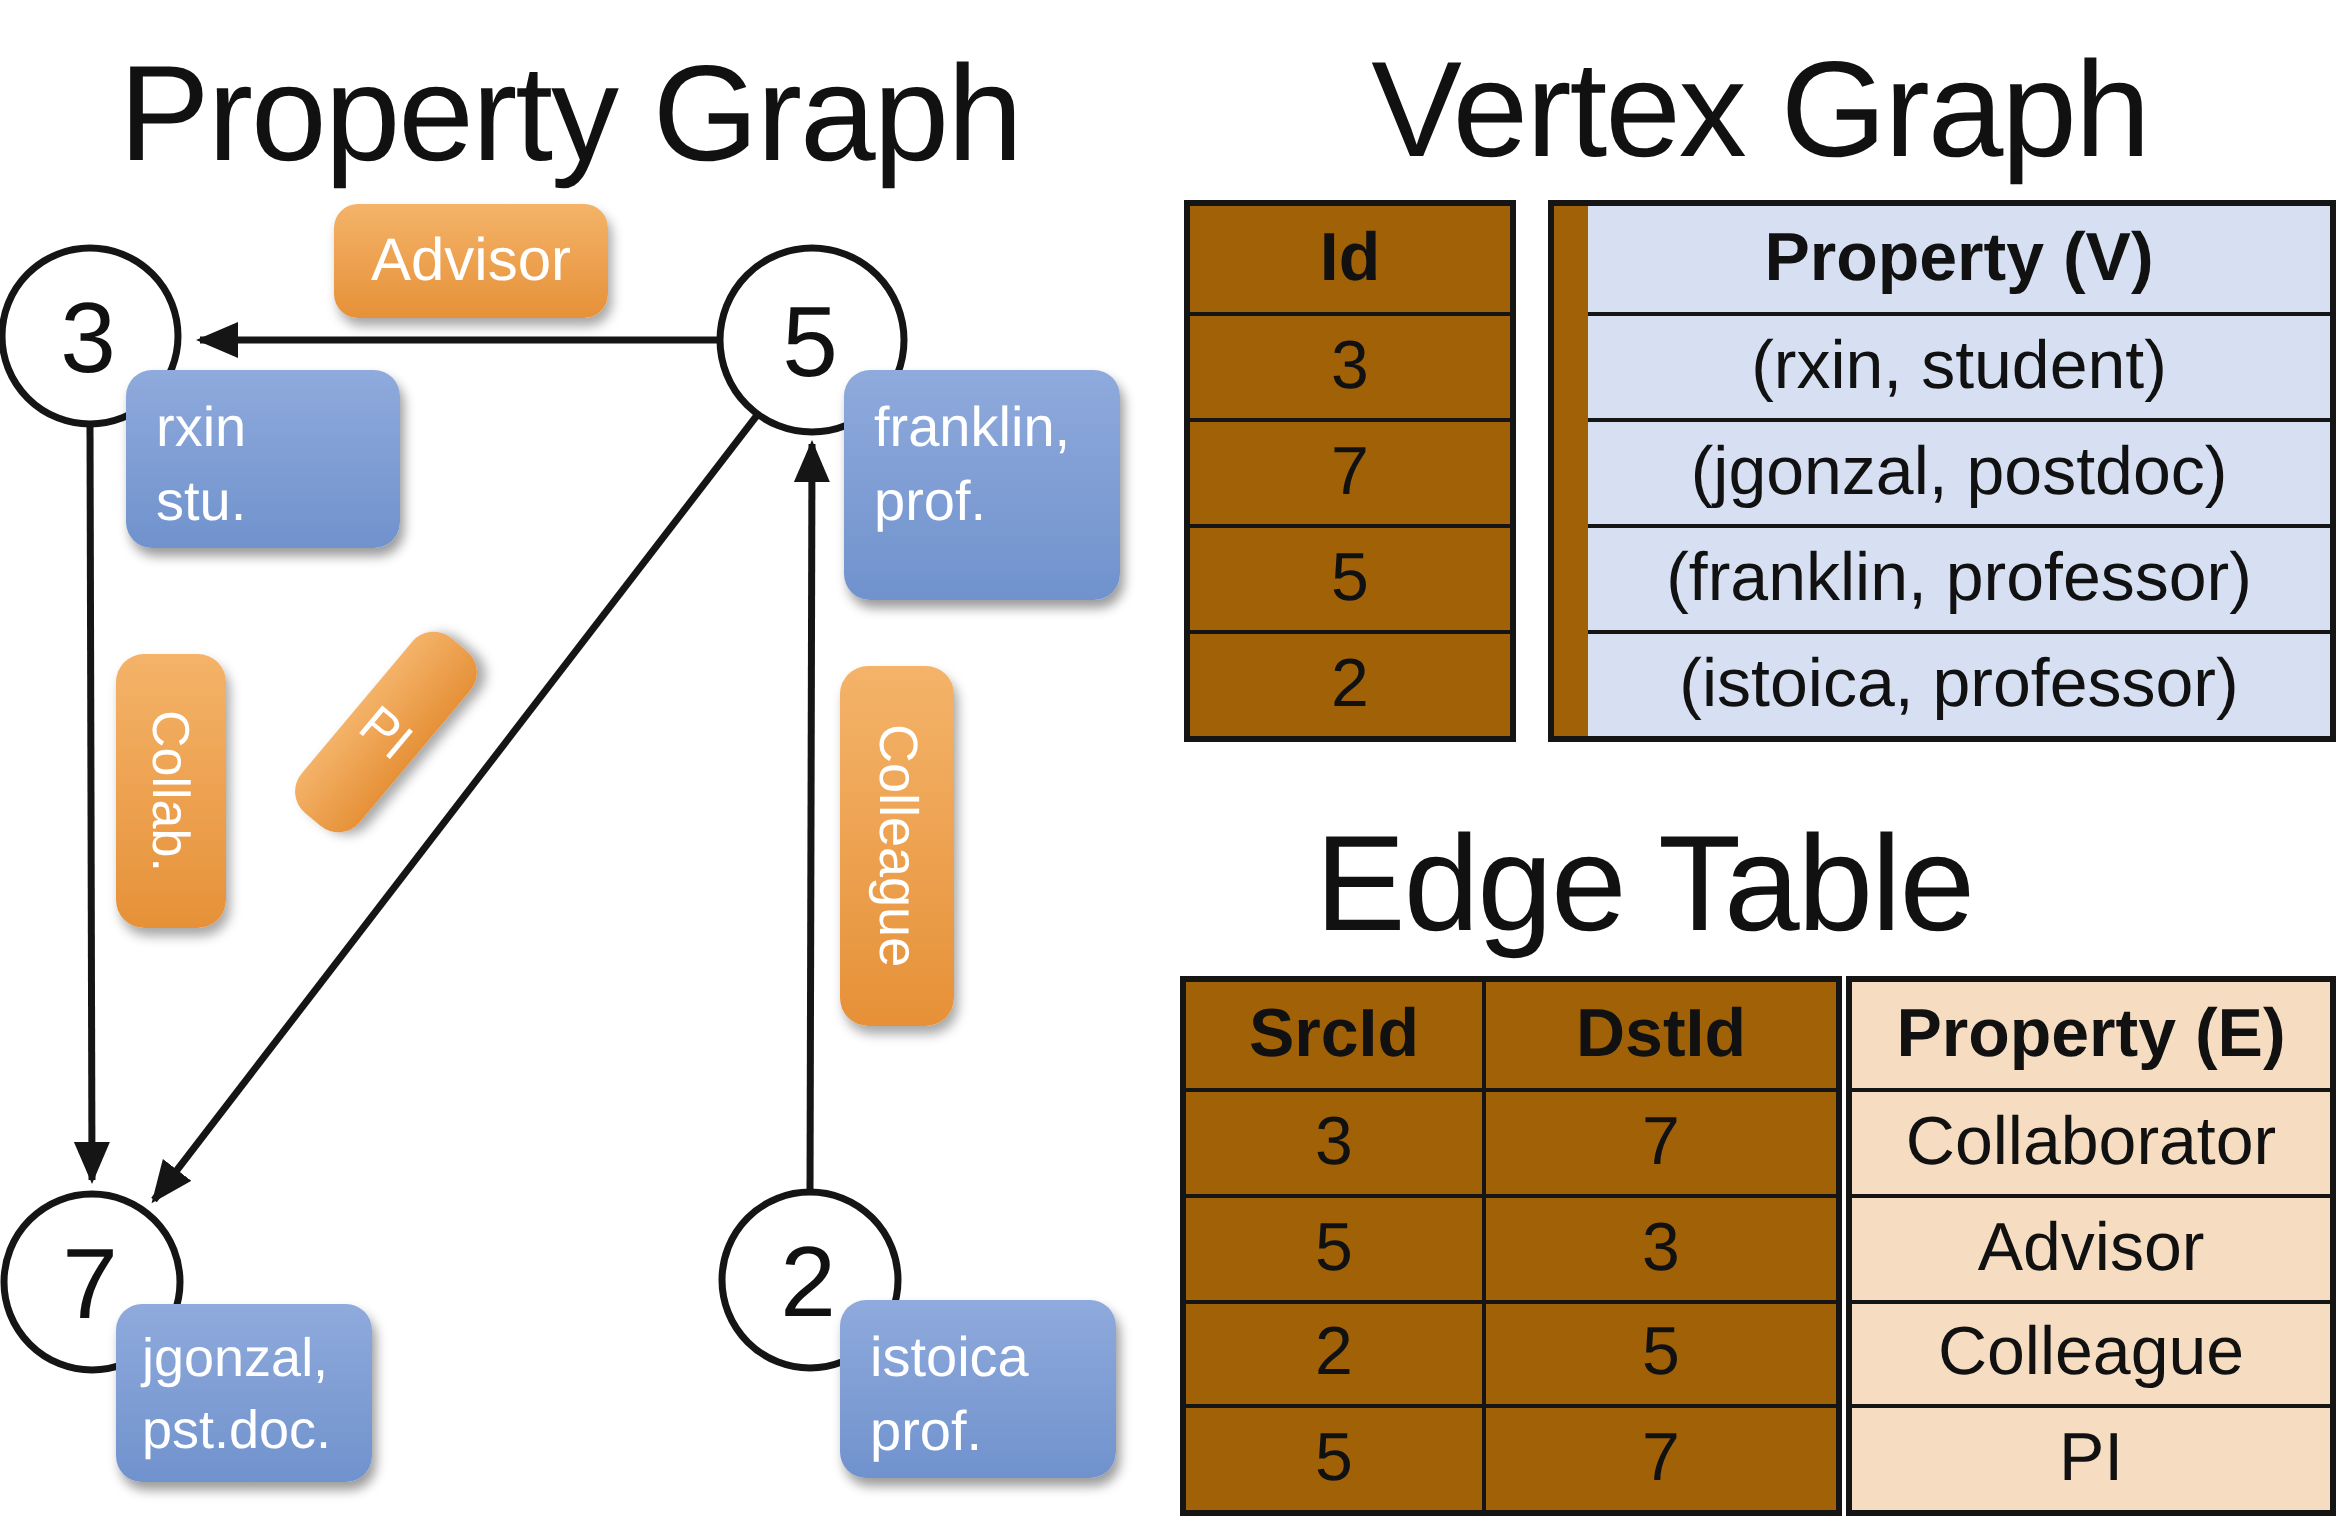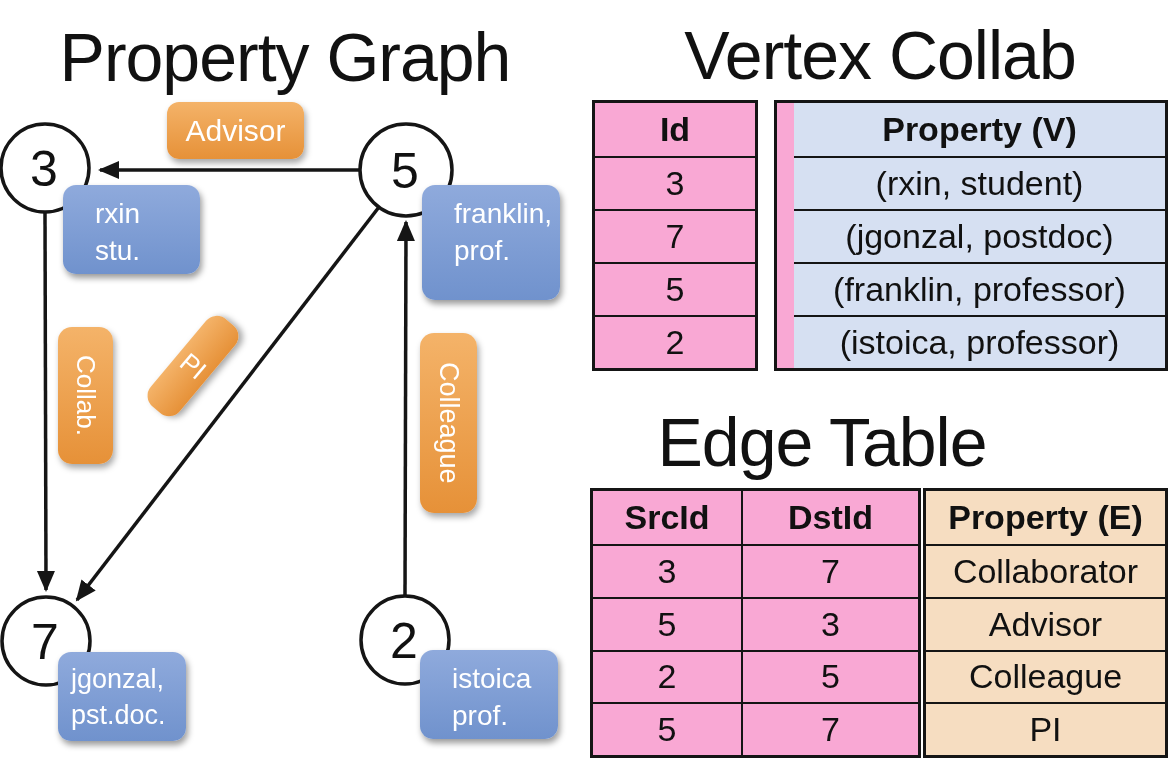--- a/index.html
+++ b/index.html
@@ -21,29 +21,29 @@
     color:#fff; overflow:visible;
   }
   .pill-v { border-radius:14px; }
   .pill-v .vtext { writing-mode:vertical-rl; line-height:1; }
 
   
   .vbox {
     position:absolute; box-sizing:border-box;
     background:linear-gradient(180deg,#8FAADC 0%,#7092CD 100%);
     border-radius:13px; box-shadow:2px 4px 6px rgba(0,0,0,.4);
-    color:#fff; font-size:28px; line-height:1.33; padding:10px 0 0 32px;
+    color:#fff; font-size:28px; line-height:1.33; padding:10px 0 0 15px;
   }
 
   
   .tbl {
     position:absolute; box-sizing:border-box;
     border:3px solid #151515; display:grid;
     grid-template-rows:53px 1fr 1fr 1fr 1fr;
-    background:#f9a8d4;
+    background:#a16207;
   }
   .tbl .c {
     display:flex; align-items:center; justify-content:center;
     font-size:34px; border-top:2.5px solid #151515; box-sizing:border-box;
   }
   .tbl .c.h { border-top:none; font-weight:bold; }
   .tbl.two { grid-template-columns:150px 1fr; }
   .tbl.two .c.col1 { border-right:2.5px solid #151515; }
   .bg-blue { background:#D6E0F2;margin-left:17px; }
   .bg-tan  { background:#F6DDC1; }
@@ -104,21 +104,21 @@
   </div>
   <div class="vbox" style="left:58px; top:652px; width:128px; height:89px; font-size:27px; padding-left:13px;">
     <div>jgonzal,</div>
     <div>pst.doc.</div>
   </div>
   <div class="vbox" style="left:420px; top:650px; width:138px; height:89px;">
     <div>istoica</div>
     <div>prof.</div>
   </div>
 
-  <div class="slide-title" style="left:592px; top:16px; width:576px;">Vertex Collab</div>
+  <div class="slide-title" style="left:592px; top:16px; width:576px;">Vertex Graph</div>
 
   <div class="tbl" style="left:592px; top:100px; width:166px; height:271px;">
     <div class="c h">Id</div>
     <div class="c">3</div>
     <div class="c">7</div>
     <div class="c">5</div>
     <div class="c">2</div>
   </div>
 
   <div class="tbl" style="left:774px; top:100px; width:394px; height:271px;">

